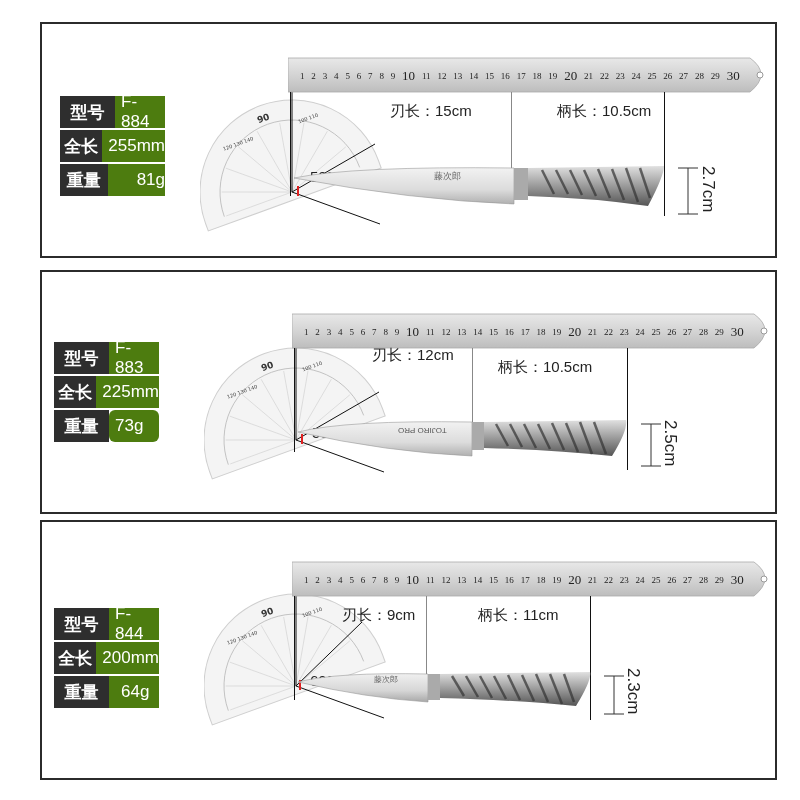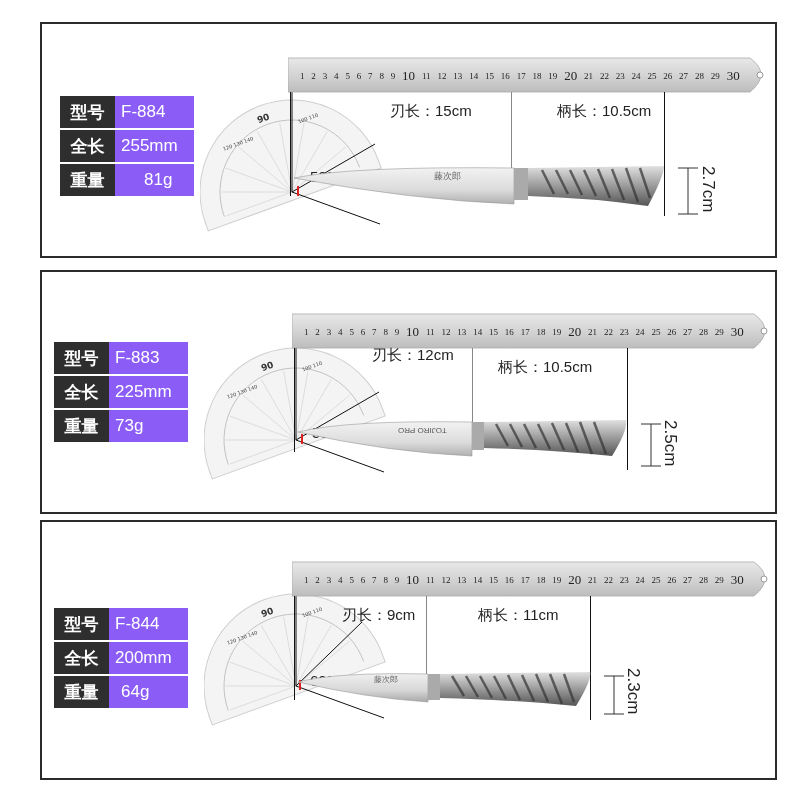--- a/index.html
+++ b/index.html
@@ -1,21 +1,21 @@
 <!DOCTYPE html>
 <html><head>
 <meta charset="utf-8">
 <style>
   html, body { margin: 0; padding: 0; background: #ffffff; }
   body { width: 800px; height: 800px; position: relative; overflow: hidden; font-family: "Liberation Sans", "DejaVu Sans", sans-serif; }
   .panel { position: absolute; left: 40px; width: 737px; border: 2px solid #2b2b2b; background: #fff; box-sizing: border-box; overflow: hidden; }
-  .specs { position: absolute; width: 134px; }
+  .specs { position: absolute; width: 105px; }
   .spec-row { display: flex; height: 32px; margin-bottom: 2px; }
   .spec-key { width: 55px; background: #2e2e2e; color: #fff; font-size: 17px; font-weight: bold; display: flex; align-items: center; justify-content: center; font-family: "DejaVu Sans", sans-serif; }
-  .spec-val { flex: 1; background: #8b5cf6; color: #fff; font-size: 17px; display: flex; align-items: center; padding-left: 6px; }
+  .spec-val { flex: 1; background: #4d7c0f; color: #fff; font-size: 17px; display: flex; align-items: center; padding-left: 6px; }
   .label { position: absolute; font-size: 15px; color: #222; white-space: nowrap; }
   .vline { position: absolute; width: 1px; background: #111; }
   .vline.grey { background: #888; }
   .height-mark { position: absolute; }
   .height-text { position: absolute; font-size: 17px; color: #222; transform: rotate(90deg); transform-origin: left top; white-space: nowrap; }
   .angle-text { position: absolute; font-size: 15px; color: #222; }
   .knife { position: absolute; }
 </style>
 </head>
 <body>
@@ -154,21 +154,21 @@
     <div class="spec-row">
       <div class="spec-key">型号</div>
       <div class="spec-val">F-883</div>
     </div>
     <div class="spec-row">
       <div class="spec-key">全长</div>
       <div class="spec-val">225mm</div>
     </div>
     <div class="spec-row">
       <div class="spec-key">重量</div>
-      <div class="spec-val" style="">73g</div>
+      <div class="spec-val" style="border-radius:6px;">73g</div>
     </div>
   </div>
 
   <svg class="protractor" style="position:absolute;left:162px;top:50px;" width="190" height="160" viewBox="0 0 190 160">
     <g transform="translate(92,118) rotate(-20)">
       <path d="M-92,0 A92,92 0 0 1 92,0 L92,8 L-92,8 Z" fill="#f4f4f4" stroke="#cfcfcf" stroke-width="1"></path>
       <path d="M-72,0 A72,72 0 0 1 72,0" fill="none" stroke="#bbb" stroke-width="0.8"></path>
       <g stroke="#d0d0d0" stroke-width="0.6">
         <line x1="0" y1="0" x2="-70" y2="0"></line>
           <line x1="0" y1="0" x2="-66" y2="-24"></line>

